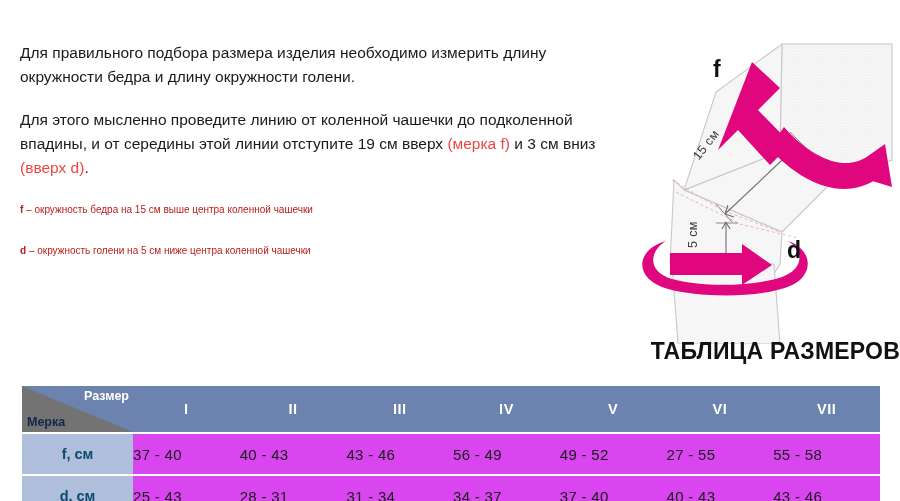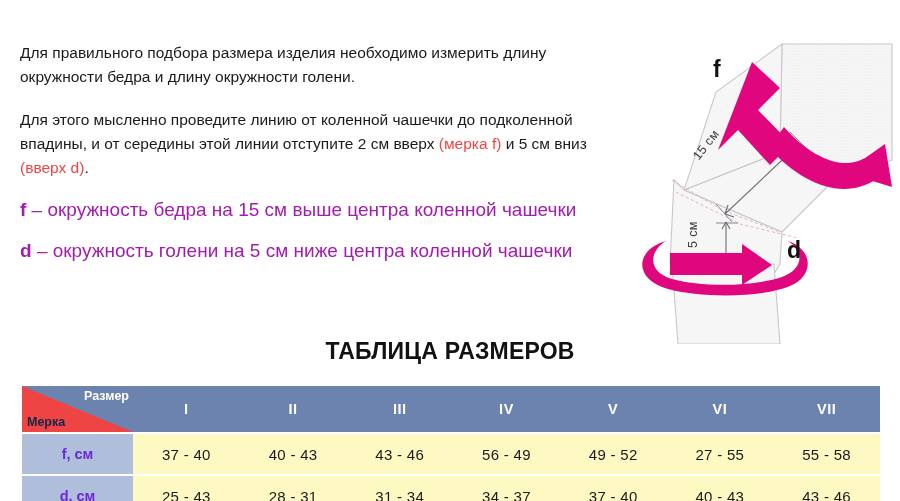--- a/index.html
+++ b/index.html
@@ -13,21 +13,21 @@
 
   
   .instructions{
     position:absolute;left:20px;top:9px;width:600px;
     font-size:15.5px;line-height:24px;color:#1a1a1a;
   }
   .para{margin:0 0 19px 0;}
   .para:last-child{margin-bottom:0;}
   .pink{color:#ef4444;}
   .measure-line{
-    margin:0 0 19px 0;color:#a21caf;font-size:19px;line-height:22px;
+    margin:0 0 19px 0;color:#b91c1c;font-size:10px;line-height:22px;
   }
   .measure-line .sym{font-weight:bold;}
 
   
   .illustration{position:absolute;left:630px;top:0;width:270px;height:312px;}
   .illustration svg{display:block;}
   .lbl{
     position:absolute;font-weight:bold;color:#111;font-size:23px;
     font-family:"Liberation Sans","DejaVu Sans",sans-serif;line-height:1;
   }
@@ -36,71 +36,71 @@
 
   .dimtext{
     position:absolute;font-size:12.5px;color:#3a3a3a;letter-spacing:.4px;
     font-family:"Liberation Sans","DejaVu Sans",sans-serif;white-space:nowrap;
   }
   #dim-15{left:60px;top:122px;transform:rotate(-52deg);transform-origin:0 0;}
   #dim-5{left:56px;top:216px;transform:rotate(-90deg);transform-origin:0 0;}
 
   
   .table-title{
-    position:absolute;left:0;top:306px;width:900px;text-align:center;
+    position:absolute;left:0;top:306px;width:900px;text-align:right;
     font-size:23px;font-weight:bold;color:#111;letter-spacing:.2px;
   }
 
   
   .size-table{
     position:absolute;left:22px;top:352px;width:858px;
     border-collapse:separate;border-spacing:0 2px;
     table-layout:fixed;
   }
   .size-table col.lbl-col{width:111px;}
   .size-table th,.size-table td{padding:0;margin:0;}
 
   .corner{
     height:46px;position:relative;overflow:hidden;padding:0;
-    background:#ef4444;vertical-align:top;
+    background:#737373;vertical-align:top;
   }
   .corner .tri{
     position:absolute;left:0;top:0;width:111px;height:46px;
     background:linear-gradient(to bottom left,#6b83ae 0 49.6%,transparent 50.4% 100%);
   }
   .corner .t-size{
     position:absolute;right:4px;top:3px;color:#ffffff;font-weight:bold;font-size:12.5px;
   }
   .corner .t-mer{
     position:absolute;left:5px;bottom:3px;color:#13264a;font-weight:bold;font-size:12.5px;
   }
 
   .hcell{
     background:#6b83ae;color:#ffffff;font-weight:bold;font-size:14.5px;
     height:46px;text-align:center;vertical-align:middle;letter-spacing:.5px;
   }
   .rowlabel{
-    background:#afbeda;color:#6d28d9;font-weight:bold;font-size:14.5px;
+    background:#afbeda;color:#0c4a6e;font-weight:bold;font-size:14.5px;
     height:40px;text-align:center;vertical-align:middle;
   }
   .datacell{
-    background:#fef9c3;color:#1a1a1a;font-size:15px;
-    height:40px;text-align:center;vertical-align:middle;letter-spacing:.3px;
+    background:#d946ef;color:#1a1a1a;font-size:15px;
+    height:40px;vertical-align:middle;letter-spacing:.3px;
   }
 </style>
 </head>
 <body>
 
 <div id="root">
 
   <div class="instructions">
 
     <p class="para">Для правильного подбора размера изделия необходимо измерить длину окружности бедра и длину окружности голени.</p>
 
-    <p class="para"><span>Для этого мысленно проведите линию от коленной чашечки до подколенной впадины, и от середины этой линии отступите 2 см вверх </span><span class="pink">(мерка f)</span><span> и 5 см вниз </span><span class="pink">(вверх d)</span><span>.</span></p>
+    <p class="para"><span>Для этого мысленно проведите линию от коленной чашечки до подколенной впадины, и от середины этой линии отступите 19 см вверх </span><span class="pink">(мерка f)</span><span> и 3 см вниз </span><span class="pink">(вверх d)</span><span>.</span></p>
 
 
     <p class="measure-line"><span class="sym">f</span><span> – окружность бедра на 15 см выше центра коленной чашечки</span></p>
 
     <p class="measure-line"><span class="sym">d</span><span> – окружность голени на 5 см ниже центра коленной чашечки</span></p>
   </div>
 
   <div class="illustration">
 
     <svg width="270" height="312" viewBox="0 0 270 312">

